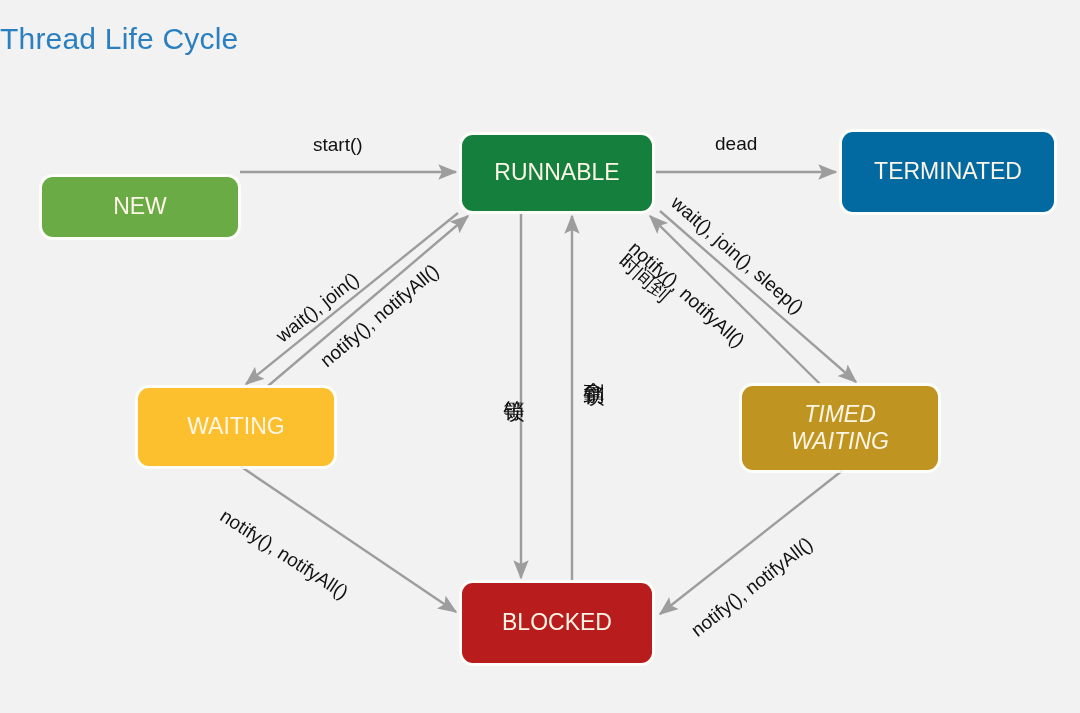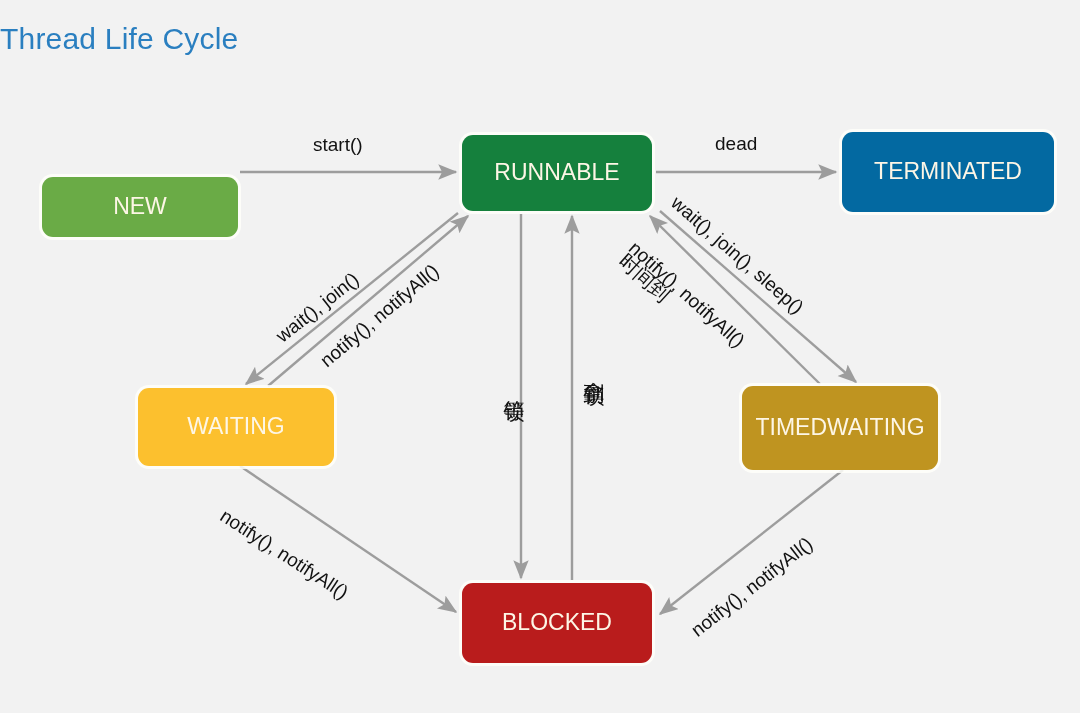--- a/index.html
+++ b/index.html
@@ -95,21 +95,21 @@
   </div>
 
   <div class="node" style="left:842px;top:132px;width:212px;height:80px;background:#0369a1;">
     <span>TERMINATED</span>
   </div>
 
   <div class="node" style="left:138px;top:388px;width:196px;height:78px;background:#fcc02e;">
     <span>WAITING</span>
   </div>
 
-  <div class="node" style="left:742px;top:386px;width:196px;height:84px;background:#bf9420;flex-direction:row;">
+  <div class="node" style="left:742px;top:386px;width:196px;height:84px;background:#bf9420;flex-direction:column;font-style:italic;">
     <span>TIMED</span>
     <span>WAITING</span>
   </div>
 
   <div class="node" style="left:462px;top:583px;width:190px;height:80px;background:#b91c1c;">
     <span>BLOCKED</span>
   </div>
 
   <div class="edge-label" style="left:313px;top:134px;">start()</div>
 

